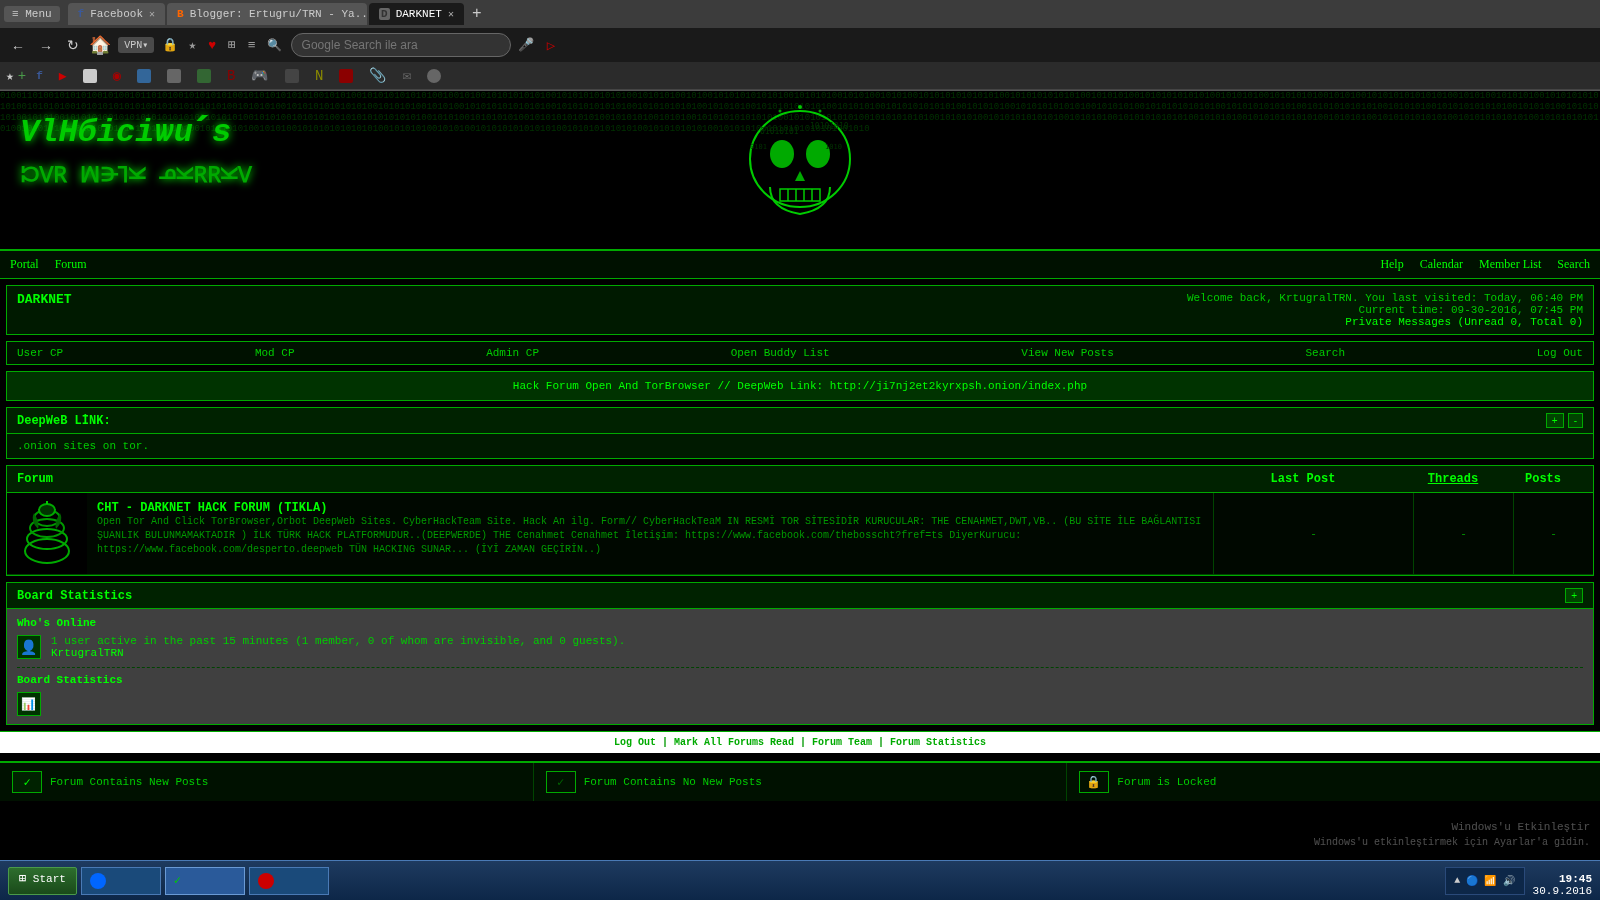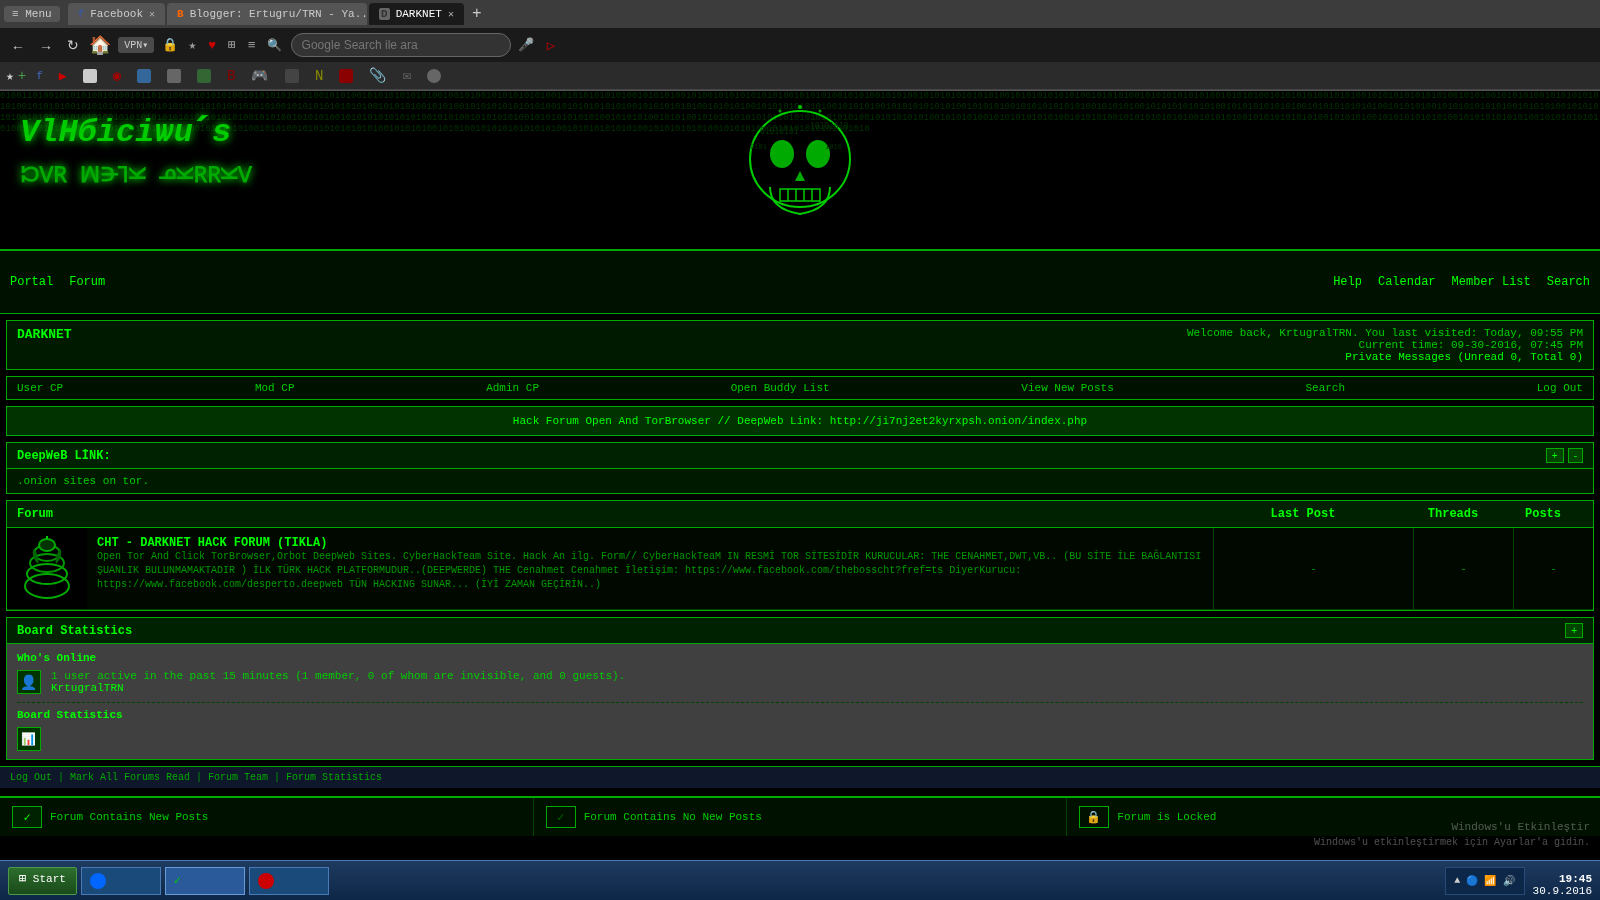--- a/index.html
+++ b/index.html
@@ -166,23 +166,24 @@
       color: #00aa00;
       font-size: 22px;
       font-weight: bold;
       text-shadow: 0 0 8px #00ff00;
     }
 
     
     .nav-menu {
       background: #001100;
       border-bottom: 1px solid #00aa00;
-      padding: 24px 10px;
+      padding: 6px 10px;
       display: flex;
       justify-content: space-between;
+      font-family: Liberation Serif, serif;
     }
     .nav-menu-left, .nav-menu-right {
       display: flex;
       gap: 16px;
     }
     .nav-menu a {
       color: #00ff00;
       text-decoration: none;
       font-size: 12px;
       cursor: pointer;
@@ -291,21 +292,21 @@
       background: #002200;
       border-bottom: 1px solid #00aa00;
       padding: 6px 10px;
     }
     .forum-table-header span {
       color: #00ff00;
       font-size: 12px;
       font-weight: bold;
     }
     .forum-table-header .last-post-col { text-align: center; }
-    .forum-table-header .threads-col { text-align: center; }
+    .forum-table-header .threads-col { text-align: center; text-decoration: underline; }
     .forum-table-header .posts-col { text-align: center; }
 
     .forum-row {
       display: grid;
       grid-template-columns: 80px 1fr 200px 100px 80px;
       border-bottom: 1px solid #004400;
       min-height: 80px;
     }
     .forum-row-icon {
       display: flex;
@@ -417,26 +418,27 @@
       line-height: 1.6;
     }
     .stats-text a {
       color: #00ff00;
       text-decoration: none;
       cursor: pointer;
     }
 
     
     .footer-links {
-      background: #0f172a;
+      background: #ffffff;
       border-top: 1px solid #00aa00;
       padding: 5px 10px;
       color: #009900;
       font-size: 10px;
-      text-align: left;
+      text-align: center;
+      font-weight: bold;
     }
     .footer-links a {
       color: #00aa00;
       text-decoration: none;
       cursor: pointer;
     }
 
     
     .legend-bar {
       display: flex;
@@ -704,21 +706,21 @@
       <a>Help</a>
       <a>Calendar</a>
       <a>Member List</a>
       <a>Search</a>
     </div>
   </div>
 
   <div class="welcome-bar">
     <div class="welcome-bar-left">DARKNET</div>
     <div class="welcome-bar-right">
-      <div>Welcome back, KrtugralTRN. You last visited: Today, 09:55 PM</div>
+      <div>Welcome back, KrtugralTRN. You last visited: Today, 06:40 PM</div>
       <div>Current time: 09-30-2016, 07:45 PM</div>
       <div><a href="#">Private Messages (Unread 0, Total 0)</a></div>
     </div>
   </div>
 
   <div class="control-bar">
     <a>User CP</a>
     <a>Mod CP</a>
     <a>Admin CP</a>
     <a>Open Buddy List</a>

